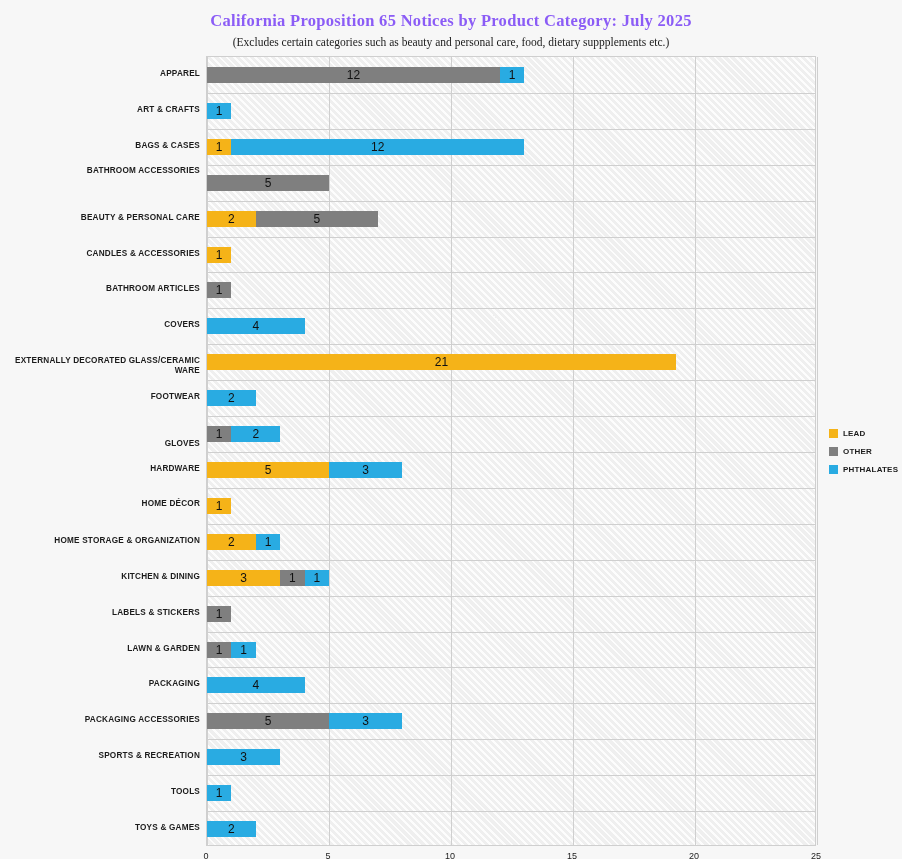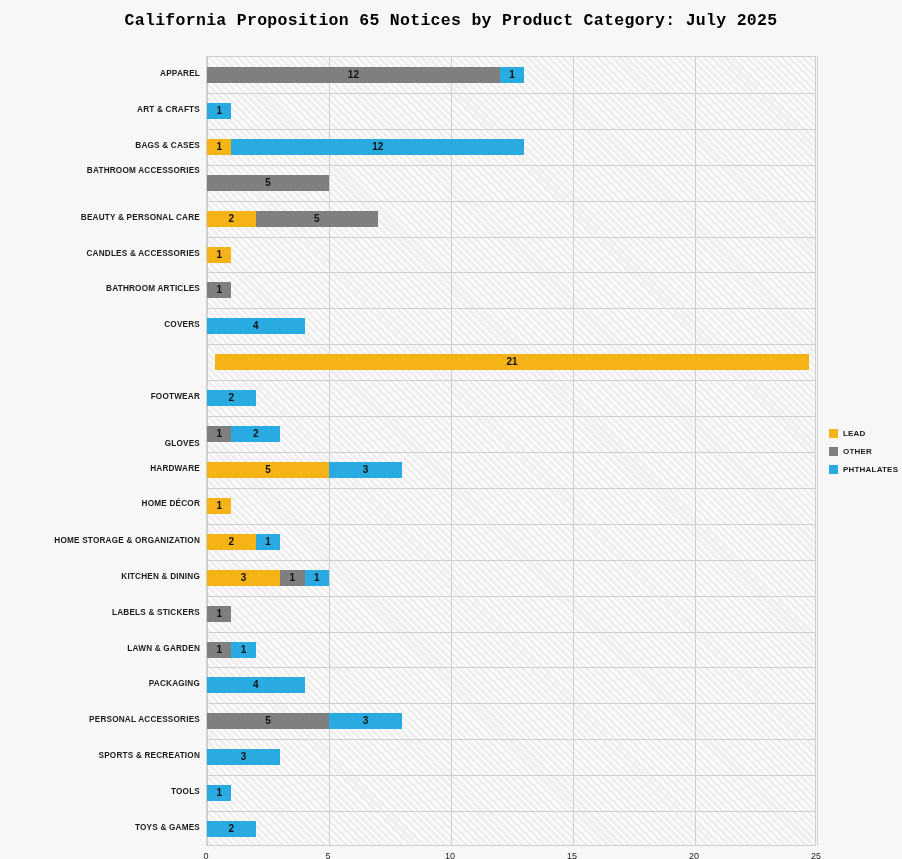--- a/index.html
+++ b/index.html
@@ -15,27 +15,27 @@
     overflow: hidden;
   }
   .chart-root {
     position: relative;
     width: 902px;
     height: 859px;
     box-sizing: border-box;
   }
   .title {
     text-align: center;
-    font-family: Liberation Mono, monospace;
+    font-family: Liberation Serif, serif;
     font-weight: bold;
     font-size: 16.5px;
     letter-spacing: 0.3px;
     margin: 0;
     padding-top: 11px;
-    color: #000000;
+    color: #8b5cf6;
   }
   .subtitle {
     text-align: center;
     font-family: "Liberation Serif", serif;
     font-size: 11.5px;
     margin: 0;
     padding-top: 5px;
     color: #1a1a1a;
   }
 
@@ -102,22 +102,22 @@
     top: 0;
     height: 16px;
     box-sizing: border-box;
   }
   .bar-seg span {
     position: absolute;
     left: 0;
     right: 0;
     top: 3px;
     text-align: center;
-    font-size: 10px;
-    font-weight: bold;
+    font-size: 12px;
+    font-weight: normal;
     color: #111;
     line-height: 10px;
   }
   .axis {
     position: absolute;
     left: 206px;
     top: 791px;
     width: 610px;
     height: 24px;
   }
@@ -152,41 +152,43 @@
     color: #1b1b1b;
     white-space: nowrap;
   }
 </style>
 </head>
 <body>
 
 <div class="chart-root">
 
   <div class="title">California Proposition 65 Notices by Product Category: July 2025</div>
+  <div class="subtitle">(Excludes certain categories such as beauty and personal care, food, dietary suppplements etc.)</div>
 
   <div class="plot-wrap">
     <div class="labels-col" id="labels-col">
         <div class="cat-label" style="top: 17.9545px;">APPAREL</div>
         <div class="cat-label" style="top: 53.8636px; padding-left: 9px;">ART &amp; CRAFTS</div>
         <div class="cat-label" style="top: 89.7727px;">BAGS &amp; CASES</div>
         <div class="cat-label" style="top: 115px;">BATHROOM ACCESSORIES</div>
         <div class="cat-label" style="top: 161.591px;">BEAUTY &amp; PERSONAL CARE</div>
         <div class="cat-label" style="top: 197.5px;">CANDLES &amp; ACCESSORIES</div>
         <div class="cat-label" style="top: 233.409px;">BATHROOM ARTICLES</div>
         <div class="cat-label" style="top: 269.318px;">COVERS</div>
+        <div class="cat-label" style="top: 305.227px;">EXTERNALLY DECORATED GLASS/CERAMIC WARE</div>
         <div class="cat-label" style="top: 341.136px;">FOOTWEAR</div>
         <div class="cat-label" style="top: 388px;">GLOVES</div>
         <div class="cat-label" style="top: 412.955px;">HARDWARE</div>
         <div class="cat-label" style="top: 448px;">HOME DÉCOR</div>
         <div class="cat-label" style="top: 484.773px;">HOME STORAGE &amp; ORGANIZATION</div>
         <div class="cat-label" style="top: 520.682px;">KITCHEN &amp; DINING</div>
         <div class="cat-label" style="top: 556.591px;">LABELS &amp; STICKERS</div>
         <div class="cat-label" style="top: 592.5px;">LAWN &amp; GARDEN</div>
         <div class="cat-label" style="top: 628.409px;">PACKAGING</div>
-        <div class="cat-label" style="top: 664.318px;">PERSONAL ACCESSORIES</div>
+        <div class="cat-label" style="top: 664.318px;">PACKAGING ACCESSORIES</div>
         <div class="cat-label" style="top: 700.227px;">SPORTS &amp; RECREATION</div>
         <div class="cat-label" style="top: 736.136px;">TOOLS</div>
         <div class="cat-label" style="top: 772.045px;">TOYS &amp; GAMES</div>
       </div>
     <div class="plot-area" id="plot-area">
         <div class="gridline-v" style="left: 0px;"></div>
         <div class="gridline-v" style="left: 122px;"></div>
         <div class="gridline-v" style="left: 244px;"></div>
         <div class="gridline-v" style="left: 366px;"></div>
         <div class="gridline-v" style="left: 488px;"></div>
@@ -255,21 +257,21 @@
           <div class="bar-seg" style="left: 0px; width: 24.4px; background: rgb(127, 127, 127);">
             <span>1</span>
           </div>
         </div>
         <div class="row" style="top: 261.318px; width: 610px;">
           <div class="bar-seg" style="left: 0px; width: 97.6px; background: rgb(41, 171, 226);">
             <span>4</span>
           </div>
         </div>
         <div class="row" style="top: 297.227px; width: 610px;">
-          <div class="bar-seg" style="left: 8px; width: 594px; background: rgb(245, 179, 24);">
+          <div class="bar-seg" style="left: 0px; width: 469px; background: rgb(245, 179, 24);">
             <span>21</span>
           </div>
         </div>
         <div class="row" style="top: 333.136px; width: 610px;">
           <div class="bar-seg" style="left: 0px; width: 48.8px; background: rgb(41, 171, 226);">
             <span>2</span>
           </div>
         </div>
         <div class="row" style="top: 369.045px; width: 610px;">
           <div class="bar-seg" style="left: 0px; width: 24.4px; background: rgb(127, 127, 127);">

